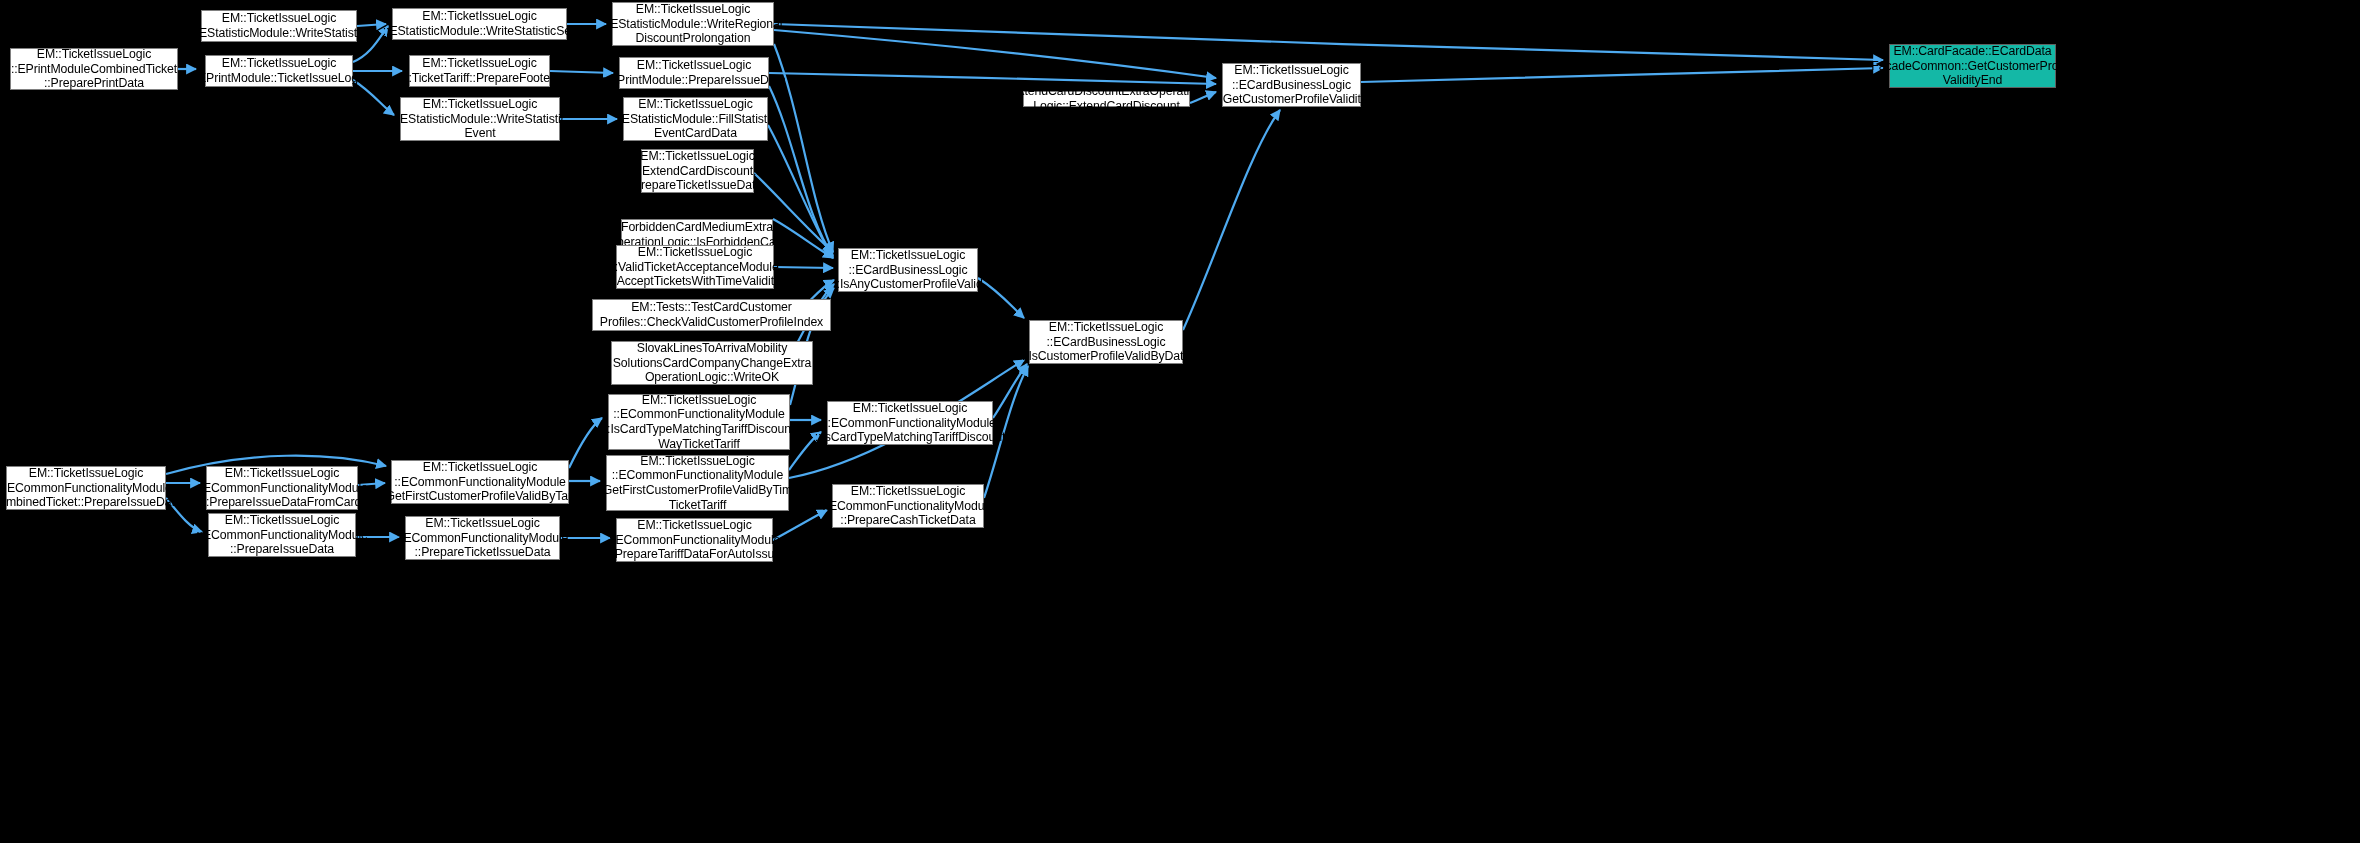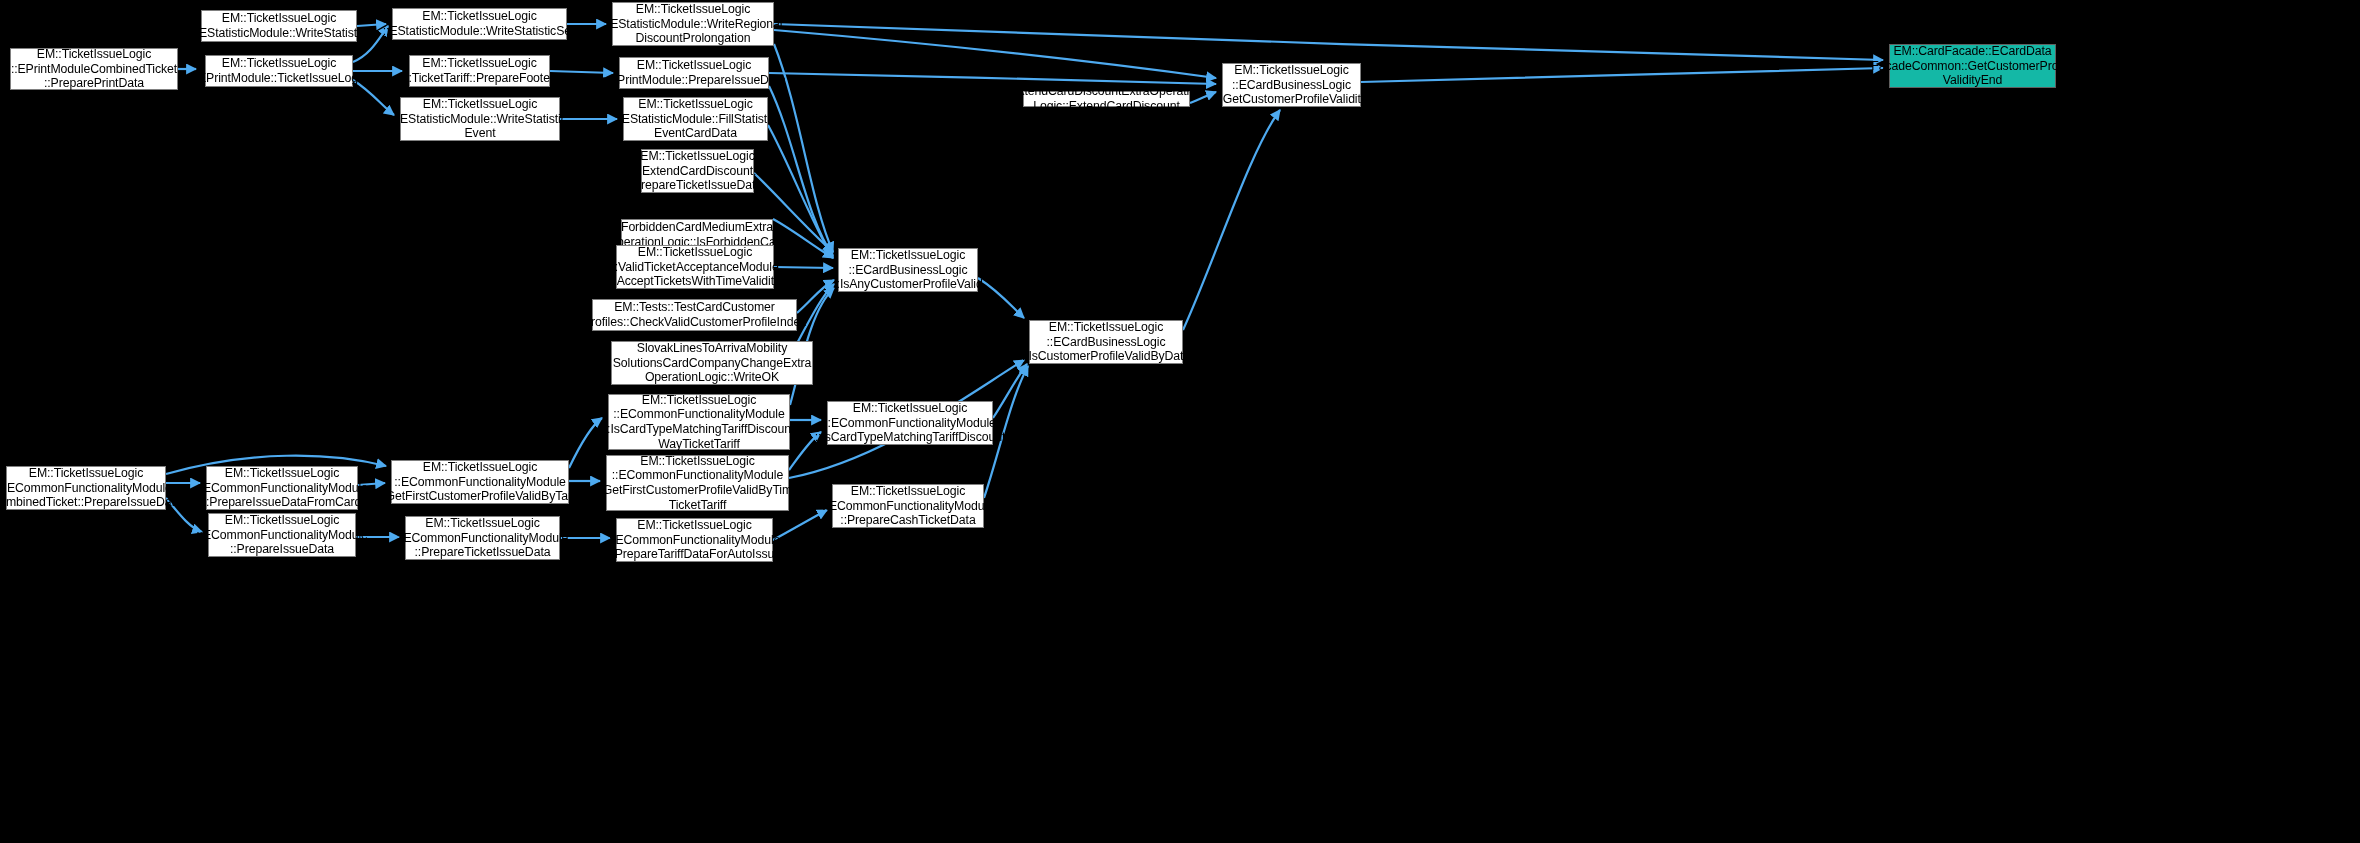--- a/index.html
+++ b/index.html
@@ -110,21 +110,21 @@
       <div class="node" style="left: 205px; top: 55px; width: 148px; height: 32px;"><span class="ln">EM::TicketIssueLogic</span><span class="ln">::EPrintModule::TicketIssueLogic</span></div>
       <div class="node" style="left: 400px; top: 97px; width: 160px; height: 44px;"><span class="ln">EM::TicketIssueLogic</span><span class="ln">::EStatisticModule::WriteStatistic</span><span class="ln">Event</span></div>
       <div class="node" style="left: 392px; top: 8px; width: 175px; height: 32px;"><span class="ln">EM::TicketIssueLogic</span><span class="ln">::EStatisticModule::WriteStatisticSell</span></div>
       <div class="node" style="left: 409px; top: 55px; width: 141px; height: 32px;"><span class="ln">EM::TicketIssueLogic</span><span class="ln">::TicketTariff::PrepareFooter</span></div>
       <div class="node" style="left: 612px; top: 2px; width: 162px; height: 44px;"><span class="ln">EM::TicketIssueLogic</span><span class="ln">::EStatisticModule::WriteRegional</span><span class="ln">DiscountProlongation</span></div>
       <div class="node" style="left: 619px; top: 57px; width: 150px; height: 32px;"><span class="ln">EM::TicketIssueLogic</span><span class="ln">::EPrintModule::PrepareIssueData</span></div>
       <div class="node" style="left: 623px; top: 97px; width: 145px; height: 44px;"><span class="ln">EM::TicketIssueLogic</span><span class="ln">::EStatisticModule::FillStatistic</span><span class="ln">EventCardData</span></div>
       <div class="node" style="left: 641px; top: 149px; width: 113px; height: 44px;"><span class="ln">EM::TicketIssueLogic</span><span class="ln">::ExtendCardDiscount::</span><span class="ln">PrepareTicketIssueData</span></div>
       <div class="node" style="left: 621px; top: 203px; width: 152px; height: 32px; margin-top: 16px;"><span class="ln">ForbiddenCardMediumExtra</span><span class="ln">OperationLogic::IsForbiddenCard</span></div>
       <div class="node" style="left: 616px; top: 245px; width: 158px; height: 44px;"><span class="ln">EM::TicketIssueLogic</span><span class="ln">::ValidTicketAcceptanceModule</span><span class="ln">::AcceptTicketsWithTimeValidity</span></div>
-      <div class="node" style="left: 592px; top: 299px; width: 205px; height: 32px;"><span class="ln">EM::Tests::TestCardCustomer</span><span class="ln">Profiles::CheckValidCustomerProfileIndex</span></div>
+      <div class="node" style="left: 592px; top: 299px; width: 239px; height: 32px;"><span class="ln">EM::Tests::TestCardCustomer</span><span class="ln">Profiles::CheckValidCustomerProfileIndex</span></div>
       <div class="node" style="left: 611px; top: 341px; width: 202px; height: 44px;"><span class="ln">SlovakLinesToArrivaMobility</span><span class="ln">SolutionsCardCompanyChangeExtra</span><span class="ln">OperationLogic::WriteOK</span></div>
       <div class="node" style="left: 608px; top: 394px; width: 182px; height: 56px;"><span class="ln">EM::TicketIssueLogic</span><span class="ln">::ECommonFunctionalityModule</span><span class="ln">::IsCardTypeMatchingTariffDiscount</span><span class="ln">WayTicketTariff</span></div>
       <div class="node" style="left: 606px; top: 455px; width: 183px; height: 56px;"><span class="ln">EM::TicketIssueLogic</span><span class="ln">::ECommonFunctionalityModule</span><span class="ln">::GetFirstCustomerProfileValidByTime</span><span class="ln">TicketTariff</span></div>
       <div class="node" style="left: 616px; top: 518px; width: 157px; height: 44px;"><span class="ln">EM::TicketIssueLogic</span><span class="ln">::ECommonFunctionalityModule</span><span class="ln">::PrepareTariffDataForAutoIssue</span></div>
       <div class="node" style="left: 838px; top: 248px; width: 140px; height: 44px;"><span class="ln">EM::TicketIssueLogic</span><span class="ln">::ECardBusinessLogic</span><span class="ln">::IsAnyCustomerProfileValid</span></div>
       <div class="node" style="left: 827px; top: 401px; width: 166px; height: 44px;"><span class="ln">EM::TicketIssueLogic</span><span class="ln">::ECommonFunctionalityModule</span><span class="ln">::IsCardTypeMatchingTariffDiscount</span></div>
       <div class="node" style="left: 832px; top: 484px; width: 152px; height: 44px;"><span class="ln">EM::TicketIssueLogic</span><span class="ln">::ECommonFunctionalityModule</span><span class="ln">::PrepareCashTicketData</span></div>
       <div class="node" style="left: 1029px; top: 320px; width: 154px; height: 44px;"><span class="ln">EM::TicketIssueLogic</span><span class="ln">::ECardBusinessLogic</span><span class="ln">::IsCustomerProfileValidByDate</span></div>
       <div class="node" style="left: 1023px; top: 91px; width: 167px; height: 16px;"><span class="ln">ExtendCardDiscountExtraOperation</span><span class="ln">Logic::ExtendCardDiscount</span></div>
       <div class="node" style="left: 1222px; top: 63px; width: 139px; height: 44px;"><span class="ln">EM::TicketIssueLogic</span><span class="ln">::ECardBusinessLogic</span><span class="ln">::GetCustomerProfileValidity</span></div>

